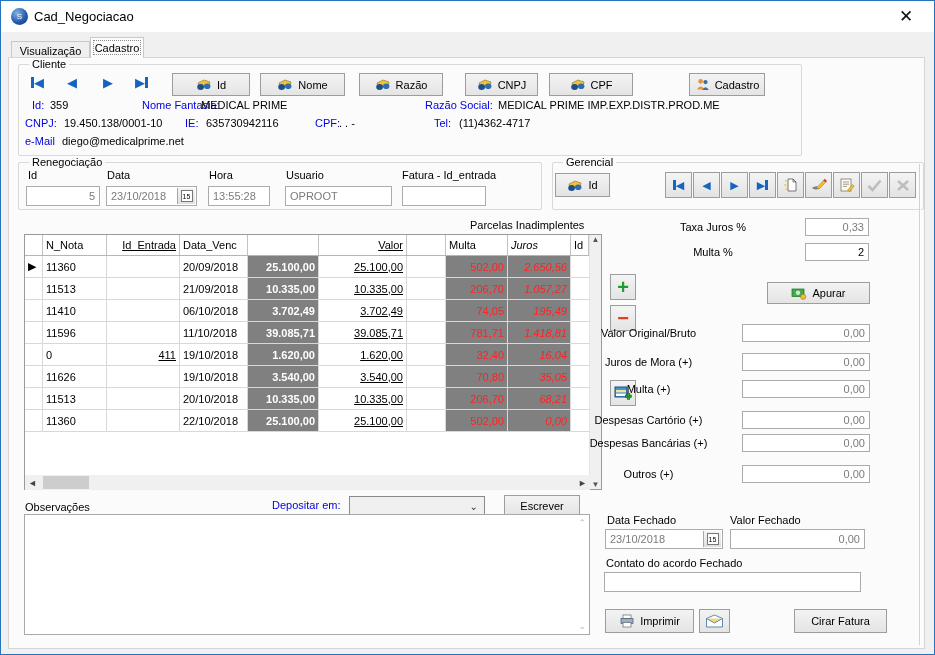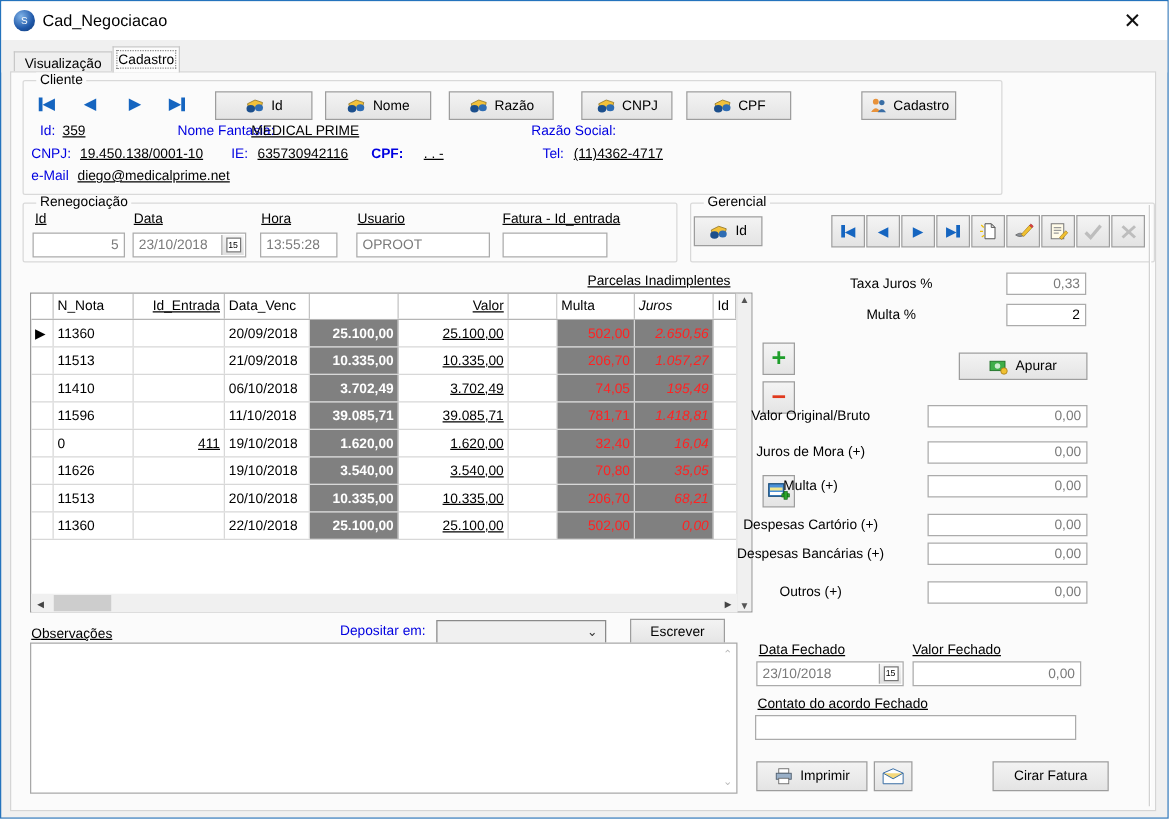--- a/index.html
+++ b/index.html
@@ -1,19 +1,19 @@
 <!DOCTYPE html>
 <html><head>
 <meta charset="utf-8">
 <style>
   html,body{margin:0;padding:0;background:#cfd8dc;}
   *{box-sizing:border-box;font-family:"Liberation Sans","DejaVu Sans",sans-serif;}
   #win{position:relative;width:935px;height:655px;background:#f0f0f0;border:1px solid #2473bd;overflow:hidden;}
   .abs{position:absolute;}
-  .lbl{font-size:11px;color:#000;white-space:nowrap;text-decoration:underline;}
+  .lbl{font-size:11px;color:#000;white-space:nowrap;}
   .bluelbl{font-size:11px;color:#0000e0;white-space:nowrap;}
   .graytxt{color:#7b7b7b;}
   
   #titlebar{left:0;top:0;width:100%;height:31px;background:#ffffff;}
   #apptitle{left:33px;top:8px;font-size:13px;color:#000;}
   #appicon{left:10px;top:7px;width:17px;height:17px;border-radius:50%;
      background:radial-gradient(circle at 35% 30%, #7fb3e8, #1f57a8 60%, #123a73);
      color:#fff;font-size:8px;display:flex;align-items:center;justify-content:center;}
   #closebtn{right:8px;top:0px;width:40px;height:31px;display:flex;align-items:center;justify-content:center;font-size:17px;color:#111;cursor:default;}
   
@@ -146,26 +146,27 @@
           <path d="M7.6 12.8 q3.6 -5.6 7.2 0 z" fill="#3a6ea5"></path>
         </svg>
       <span>Cadastro</span>
     </div>
 
     <div class="abs bluelbl" style="left:23px;top:41px;">Id:</div>
     <div class="abs lbl" style="left:41px;top:41px;">359</div>
     <div class="abs bluelbl" style="left:113px;top:41px;padding-left:20px;">Nome Fantasia:</div>
     <div class="abs lbl" style="left:192px;top:41px;">MEDICAL PRIME</div>
     <div class="abs bluelbl" style="left:416px;top:41px;">Razão Social:</div>
+    <div class="abs lbl" style="left:489px;top:41px;">MEDICAL PRIME IMP.EXP.DISTR.PROD.ME</div>
 
     <div class="abs bluelbl" style="left:16px;top:59px;">CNPJ:</div>
     <div class="abs lbl" style="left:55px;top:59px;">19.450.138/0001-10</div>
     <div class="abs bluelbl" style="left:176px;top:59px;">IE:</div>
     <div class="abs lbl" style="left:197px;top:59px;">635730942116</div>
-    <div class="abs bluelbl" style="left:288px;top:59px;font-weight:bold;">CPF:</div>
+    <div class="abs bluelbl" style="left:306px;top:59px;">CPF:</div>
     <div class="abs lbl" style="left:330px;top:59px;">.    .    -</div>
     <div class="abs bluelbl" style="left:425px;top:59px;">Tel:</div>
     <div class="abs lbl" style="left:450px;top:59px;">(11)4362-4717</div>
 
     <div class="abs bluelbl" style="left:16px;top:77px;">e-Mail</div>
     <div class="abs lbl" style="left:53px;top:77px;">diego@medicalprime.net</div>
 
     <div class="groupbox" style="left:9px;top:104px;width:524px;height:48px;">
       <div class="grouplabel">Renegociação</div>
     </div>

